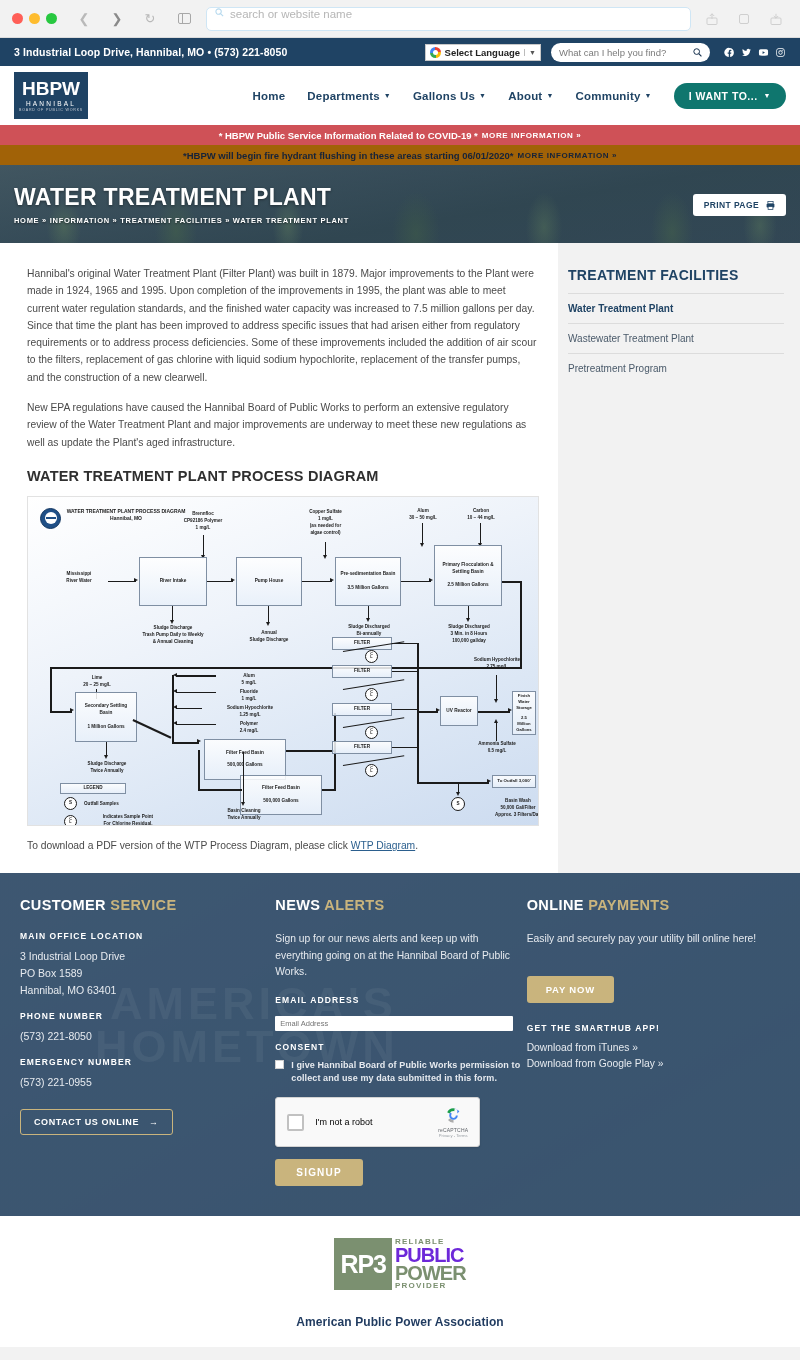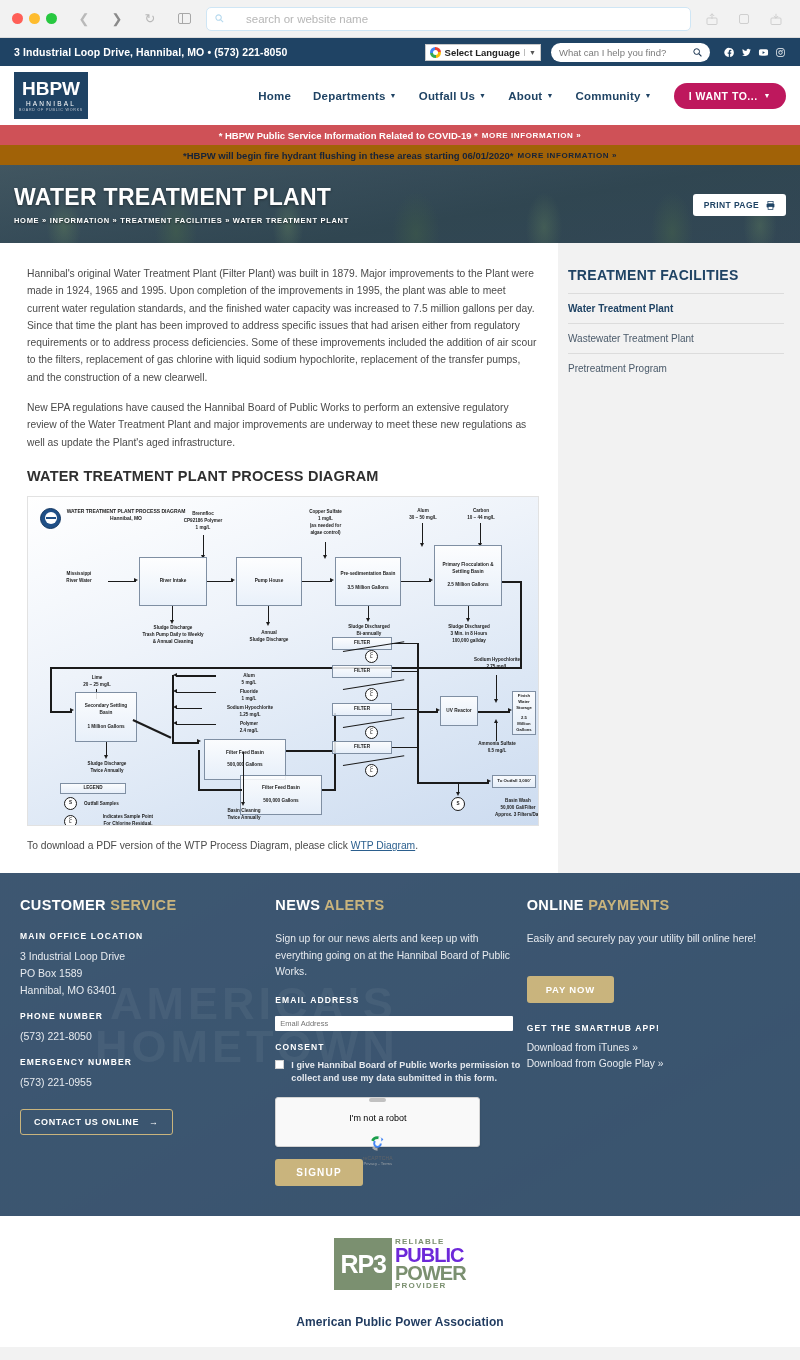--- a/index.html
+++ b/index.html
@@ -38,22 +38,22 @@
     width: 26px; height: 22px; border-radius: 4px;
     display:flex; align-items:center; justify-content:center;
     color:#9b9b9b;
   }
   .url-bar {
     flex: 1;
     height: 24px;
     background: #ffffff;
     border: 1px solid #cfe6f5;
     border-radius: 5px;
-    display: flex; align-items: center;
-    padding: 0 8px; gap: 22px;
+    display: flex; 
+    padding: 0 8px; gap: 6px;
     color: #b6b6b6;
     font-size: 11.5px;
   }
   .chrome-right { display: flex; gap: 8px; align-items: center; }
 
   
   .util-bar {
     background: #1f4364;
     height: 28px;
     display: flex;
@@ -127,21 +127,21 @@
   .logo-sub2 { font-size:3.6px; letter-spacing:.8px; color:#c9cdd4; margin-top:1.5px;}
   .nav-items {
     margin-left:auto; display:flex; align-items:center; gap:22px;
   }
   .nav-link {
     font-size: 11.5px; color:#1f4364; font-weight:bold; display:flex; align-items:center; gap:4px;
     letter-spacing:.2px;
   }
   .caret { font-size:7px; color:#1f4364; }
   .iwant {
-    background:#be185d; color:#fff; border-radius:13px;
+    background:#0f766e; color:#fff; border-radius:13px;
     padding: 7px 15px; font-size:10.5px; font-weight:bold; letter-spacing:.5px;
     display:flex; align-items:center; gap:6px;
   }
   .iwant .caret{ color:#fff;}
 
   
   .alert {
     height: 20px; display:flex; align-items:center; justify-content:center;
     font-size:9.5px; font-weight:bold;
   }
@@ -299,21 +299,20 @@
     font-size:7.5px; color:#777; padding:0 5px; font-family:"Liberation Sans",sans-serif;
     margin-bottom:11px; outline:none;
   }
   .consent-row { display:flex; gap:7px; align-items:flex-start; }
   .cbox { width:9px; height:9px; background:#fff; border:1px solid #cfcfcf; flex:0 0 auto; margin-top:1px;}
   .consent-text { font-size:9px; color:#e6eaef; line-height:1.45; font-weight:bold; letter-spacing:.1px;}
   .recaptcha {
     width:205px; height:50px; background:#f9f9f9; border:1px solid #d3d3d3; border-radius:3px;
     margin-top:12px; display:flex; align-items:center; padding:0 11px; gap:11px;
     box-shadow:0 1px 2px rgba(0,0,0,.12);
-    flex-direction:column;
   }
   .rc-box { width:17px;height:17px;background:#fff;border:2px solid #c1c1c1;border-radius:2px;}
   .rc-text { font-size:9px; color:#000; flex:1;}
   .rc-logo { text-align:center; }
   .rc-mark { width:19px;height:19px;margin:0 auto; position:relative;}
   .rc-mark svg{width:19px;height:19px;}
   .rc-brand{font-size:5px;color:#5f6368;margin-top:2px;letter-spacing:.2px;}
   .rc-terms{font-size:4.2px;color:#9aa0a6;}
   .signup-btn {
     background:#c9b47d; color:#fff; border:none; border-radius:3px;
@@ -428,21 +427,21 @@
   </div>
   <div class="nav-items">
     <div class="nav-link">
         <span>Home</span>
       </div>
     <div class="nav-link">
         <span>Departments</span>
         <span class="caret">▼</span>
       </div>
     <div class="nav-link">
-        <span>Outfall Us</span>
+        <span>Gallons Us</span>
         <span class="caret">▼</span>
       </div>
     <div class="nav-link">
         <span>About</span>
         <span class="caret">▼</span>
       </div>
     <div class="nav-link">
         <span>Community</span>
         <span class="caret">▼</span>
       </div>

